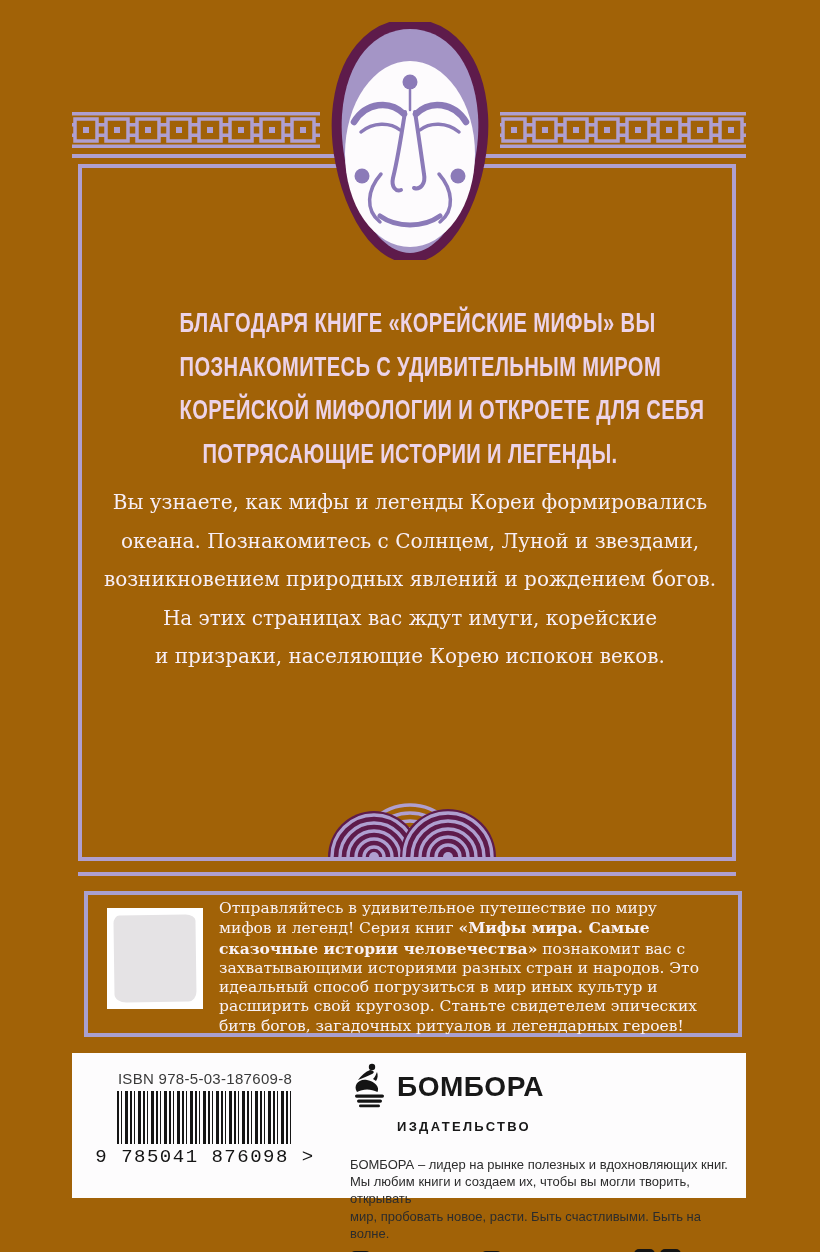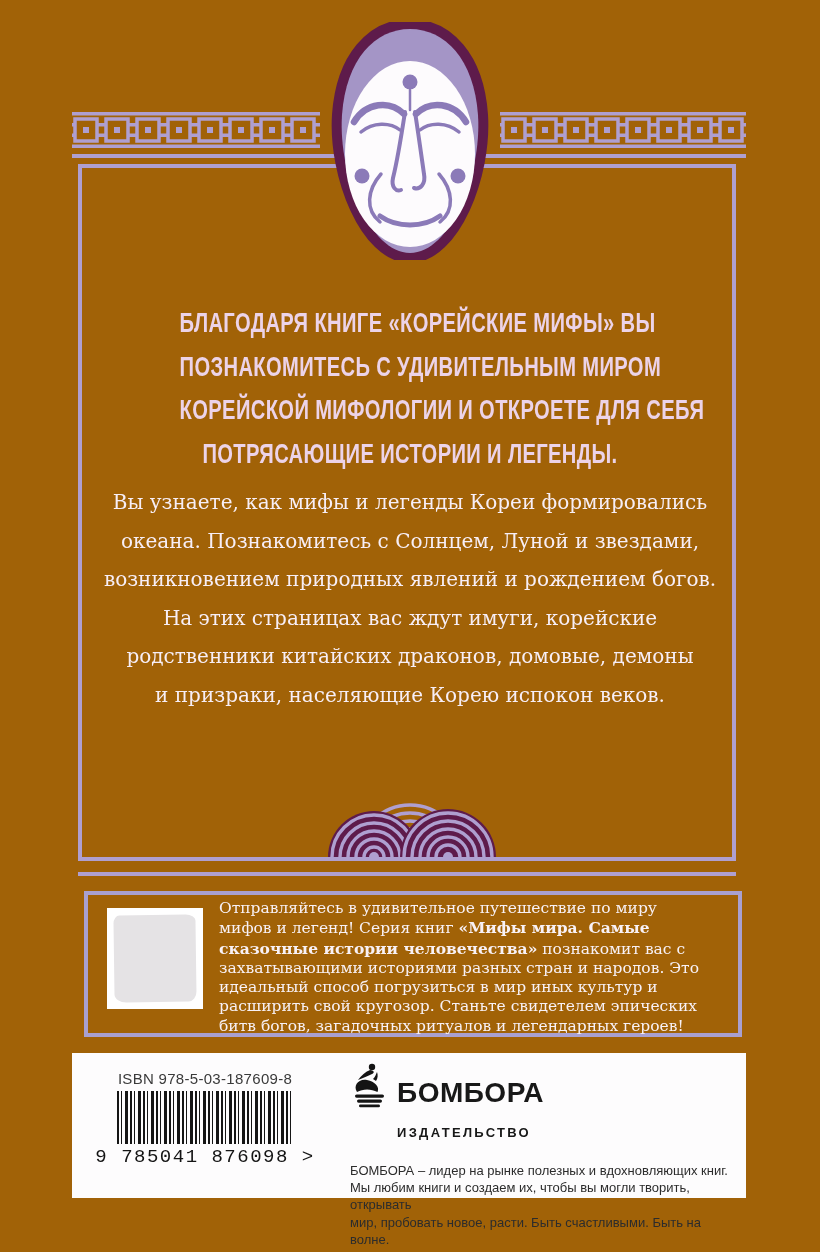--- a/index.html
+++ b/index.html
@@ -38,21 +38,21 @@
   .isbn-col{position:absolute;left:14px;top:17px;width:238px;text-align:center;}
   .isbn{font-size:15px;letter-spacing:.3px;color:#3a3a3a;}
   .bars{width:176px;height:53px;margin:4px auto 0;
         background:repeating-linear-gradient(to right,
           #151515 0 2px,#fdfcfd 2px 4px,#151515 4px 5px,#fdfcfd 5px 8px,
           #151515 8px 11px,#fdfcfd 11px 13px);}
   .digits{margin-top:2px;font-family:Liberation Mono, monospace;font-size:19px;
           letter-spacing:1.5px;color:#141414;white-space:nowrap;}
   .pub-col{position:absolute;left:278px;top:9px;width:392px;}
   .logo-row{display:flex;align-items:flex-start;gap:9px;}
-  .pub-name{font-size:28px;font-weight:800;color:#181818;letter-spacing:.5px;line-height:1;margin-top:17px;}
+  .pub-name{font-size:28px;font-weight:800;color:#181818;letter-spacing:.5px;line-height:1;margin-top:11px;}
   .pub-sub{font-size:13px;font-weight:700;letter-spacing:2.3px;color:#181818;margin-top:18px;}
   .pub-desc{margin-top:22px;}
   .pub-desc div{font-size:13px;line-height:17.2px;color:#2c2c2c;}
   .socials{margin-top:7px;display:flex;align-items:center;gap:26px;}
   .soc{display:flex;align-items:center;gap:7px;font-size:15px;color:#1c1c1c;}
   .soc .icons{display:flex;align-items:center;gap:5px;}
 </style>
 </head>
 <body>
 
@@ -121,21 +121,20 @@
     <div class="hline">ПОЗНАКОМИТЕСЬ С УДИВИТЕЛЬНЫМ МИРОМ</div>
     <div class="hline">КОРЕЙСКОЙ МИФОЛОГИИ И ОТКРОЕТЕ ДЛЯ СЕБЯ</div>
     <div class="hline">ПОТРЯСАЮЩИЕ ИСТОРИИ И ЛЕГЕНДЫ.</div>
   </div>
 
   <div class="intro">
     <div class="iline">Вы узнаете, как мифы и легенды Кореи формировались</div>
     <div class="iline">океана. Познакомитесь с Солнцем, Луной и звездами,</div>
     <div class="iline">возникновением природных явлений и рождением богов.</div>
     <div class="iline">На этих страницах вас ждут имуги, корейские</div>
-    <div class="iline">родственники китайских драконов, домовые, демоны</div>
     <div class="iline">и призраки, населяющие Корею испокон веков.</div>
   </div>
 
   <svg class="clouds" width="176" height="64" viewBox="0 0 176 64">
     <g fill="none" stroke="#af9fd0" stroke-width="3.4">
       <path d="M36,64 A52,52 0 0 1 140,64"></path>
       <path d="M44,64 A44,44 0 0 1 132,64"></path>
       <path d="M52,64 A36,36 0 0 1 124,64"></path>
       <path d="M60,64 A28,28 0 0 1 116,64"></path>
       <path d="M68,64 A20,20 0 0 1 108,64"></path>

